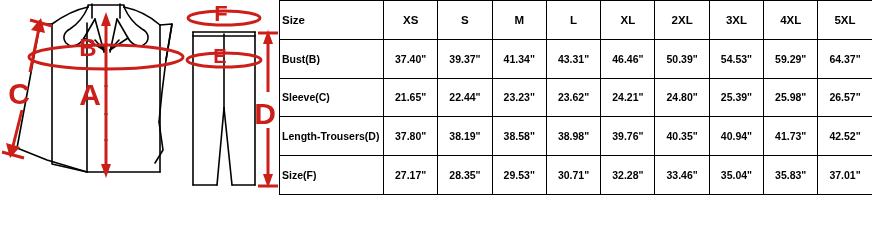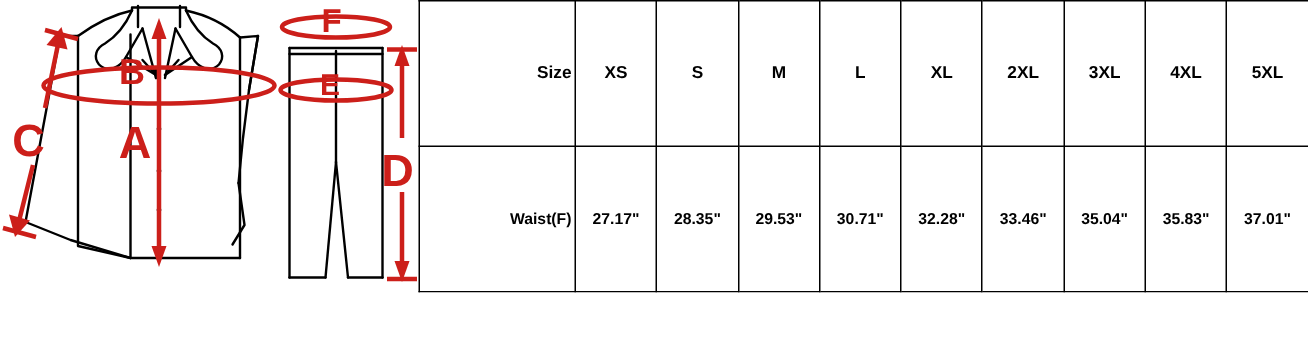--- a/index.html
+++ b/index.html
@@ -24,21 +24,21 @@
       vertical-align:middle;
       font-family:"Liberation Sans",sans-serif;
       font-weight:bold;
       font-size:10.5px;
       color:#000000;
       padding:0 2px;
       white-space:nowrap;
       overflow:hidden;
   }
   table.sizechart td.rowhead{
-      text-align:right;
+      text-align:left;
       font-size:10.5px;
       width:104px;
   }
   table.sizechart td.colhead{font-size:11.5px;}
   table.sizechart tr.headrow td{font-size:11.5px;}
   col.c0{width:104px;}
   col.cx{width:54.3px;}
 </style>
 </head>
 <body>
@@ -173,26 +173,62 @@
           <td class="colhead">M</td>
           <td class="colhead">L</td>
           <td class="colhead">XL</td>
           <td class="colhead">2XL</td>
           <td class="colhead">3XL</td>
           <td class="colhead">4XL</td>
           <td class="colhead">5XL</td>
         </tr>
 
 
-
-
-
-
-        <tr>
-          <td class="rowhead">Waist(F)</td>
+        <tr>
+          <td class="rowhead">Bust(B)</td>
+          <td>37.40"</td>
+          <td>39.37"</td>
+          <td>41.34"</td>
+          <td>43.31"</td>
+          <td>46.46"</td>
+          <td>50.39"</td>
+          <td>54.53"</td>
+          <td>59.29"</td>
+          <td>64.37"</td>
+        </tr>
+
+        <tr>
+          <td class="rowhead">Sleeve(C)</td>
+          <td>21.65"</td>
+          <td>22.44"</td>
+          <td>23.23"</td>
+          <td>23.62"</td>
+          <td>24.21"</td>
+          <td>24.80"</td>
+          <td>25.39"</td>
+          <td>25.98"</td>
+          <td>26.57"</td>
+        </tr>
+
+        <tr>
+          <td class="rowhead">Length-Trousers(D)</td>
+          <td>37.80"</td>
+          <td>38.19"</td>
+          <td>38.58"</td>
+          <td>38.98"</td>
+          <td>39.76"</td>
+          <td>40.35"</td>
+          <td>40.94"</td>
+          <td>41.73"</td>
+          <td>42.52"</td>
+        </tr>
+
+
+        <tr>
+          <td class="rowhead">Size(F)</td>
           <td>27.17"</td>
           <td>28.35"</td>
           <td>29.53"</td>
           <td>30.71"</td>
           <td>32.28"</td>
           <td>33.46"</td>
           <td>35.04"</td>
           <td>35.83"</td>
           <td>37.01"</td>
         </tr>

